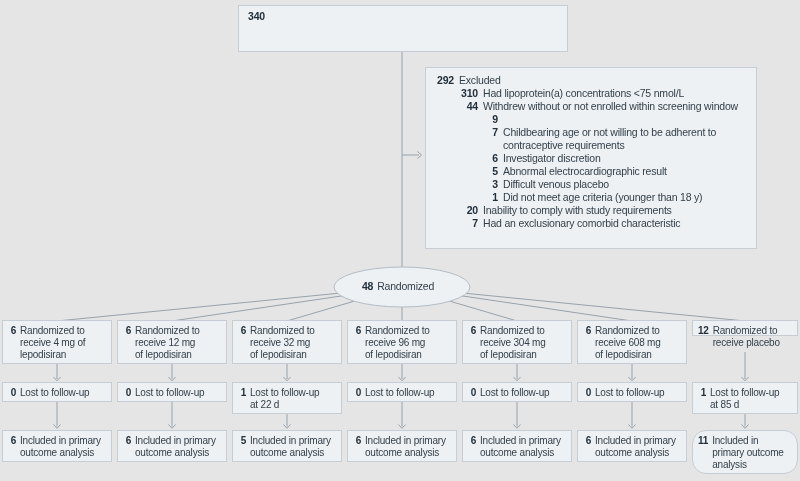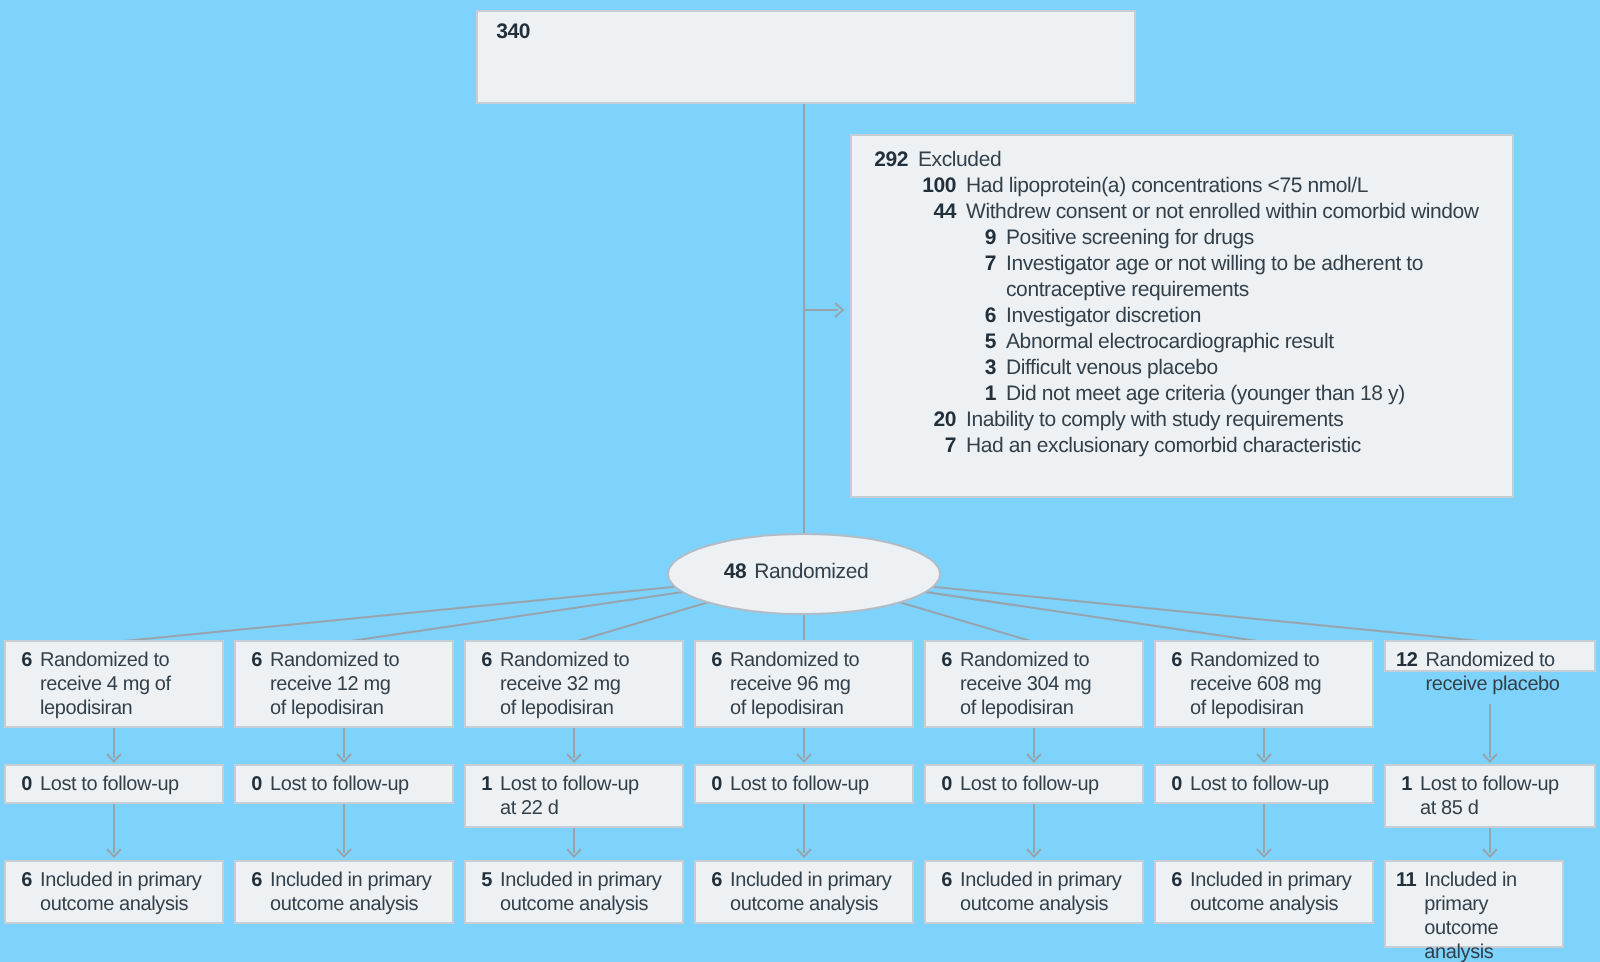--- a/index.html
+++ b/index.html
@@ -1,17 +1,17 @@
 <!DOCTYPE html>
 <html><head>
 <meta charset="utf-8">
 <style>
   html,body{margin:0;padding:0;background:#ffffff;}
   #figure{
-    position:relative;width:800px;height:481px;background:#7dd3fc;
+    position:relative;width:800px;height:481px;background:#e5e5e5;
     font-family:"Liberation Sans",sans-serif;color:#333f49;
     font-size:10.5px;letter-spacing:-0.2px;line-height:13px;overflow:hidden;
   }
   #connectors{position:absolute;left:0;top:0;width:800px;height:481px;z-index:0;}
   .box{
     position:absolute;box-sizing:border-box;background:#edf1f4;border:1px solid #c6cdd4;
     display:flex;align-items:flex-start;padding:4px 6px;z-index:1;
   }
   .num{font-weight:bold;color:#22303b;text-align:right;flex:0 0 auto;margin-right:5px;min-width:20px;white-space:nowrap;}
   .txt{white-space:pre-line;}
@@ -86,34 +86,33 @@
   <div class="box" style="left:238px;top:5px;width:330px;height:47px;">
     <span class="num">340</span>
   </div>
 
   <div class="box" id="excluded-box" style="left:425px;top:67px;width:332px;height:182px;">
     <div class="xrow lvl0">
         <span class="num">292</span>
         <span class="txt">Excluded</span>
       </div>
     <div class="xrow lvl1">
-        <span class="num">100</span>
+        <span class="num">310</span>
         <span class="txt">Had lipoprotein(a) concentrations &lt;75 nmol/L</span>
       </div>
     <div class="xrow lvl1">
         <span class="num">44</span>
-        <span class="txt">Withdrew consent or not enrolled within comorbid window</span>
+        <span class="txt">Withdrew without or not enrolled within screening window</span>
       </div>
     <div class="xrow lvl2">
         <span class="num">9</span>
-        <span class="txt">Positive screening for drugs</span>
       </div>
     <div class="xrow lvl2">
         <span class="num">7</span>
-        <span class="txt">Investigator age or not willing to be adherent to
+        <span class="txt">Childbearing age or not willing to be adherent to
 contraceptive requirements</span>
       </div>
     <div class="xrow lvl2">
         <span class="num">6</span>
         <span class="txt">Investigator discretion</span>
       </div>
     <div class="xrow lvl2">
         <span class="num">5</span>
         <span class="txt">Abnormal electrocardiographic result</span>
       </div>
@@ -235,20 +234,20 @@
   <div class="box arm" style="left:462px;top:430px;width:110px;height:32px;">
       <span class="num">6</span>
       <span class="txt">Included in primary
 outcome analysis</span>
     </div>
   <div class="box arm" style="left:577px;top:430px;width:110px;height:32px;">
       <span class="num">6</span>
       <span class="txt">Included in primary
 outcome analysis</span>
     </div>
-  <div class="box arm" style="left:692px;top:430px;width:90px;height:44px;">
+  <div class="box arm" style="left:692px;top:430px;width:106px;height:44px;border-radius:14px;">
       <span class="num">11</span>
       <span class="txt">Included in
 primary outcome
 analysis</span>
     </div>
 
 </div>
 
 </body></html>

